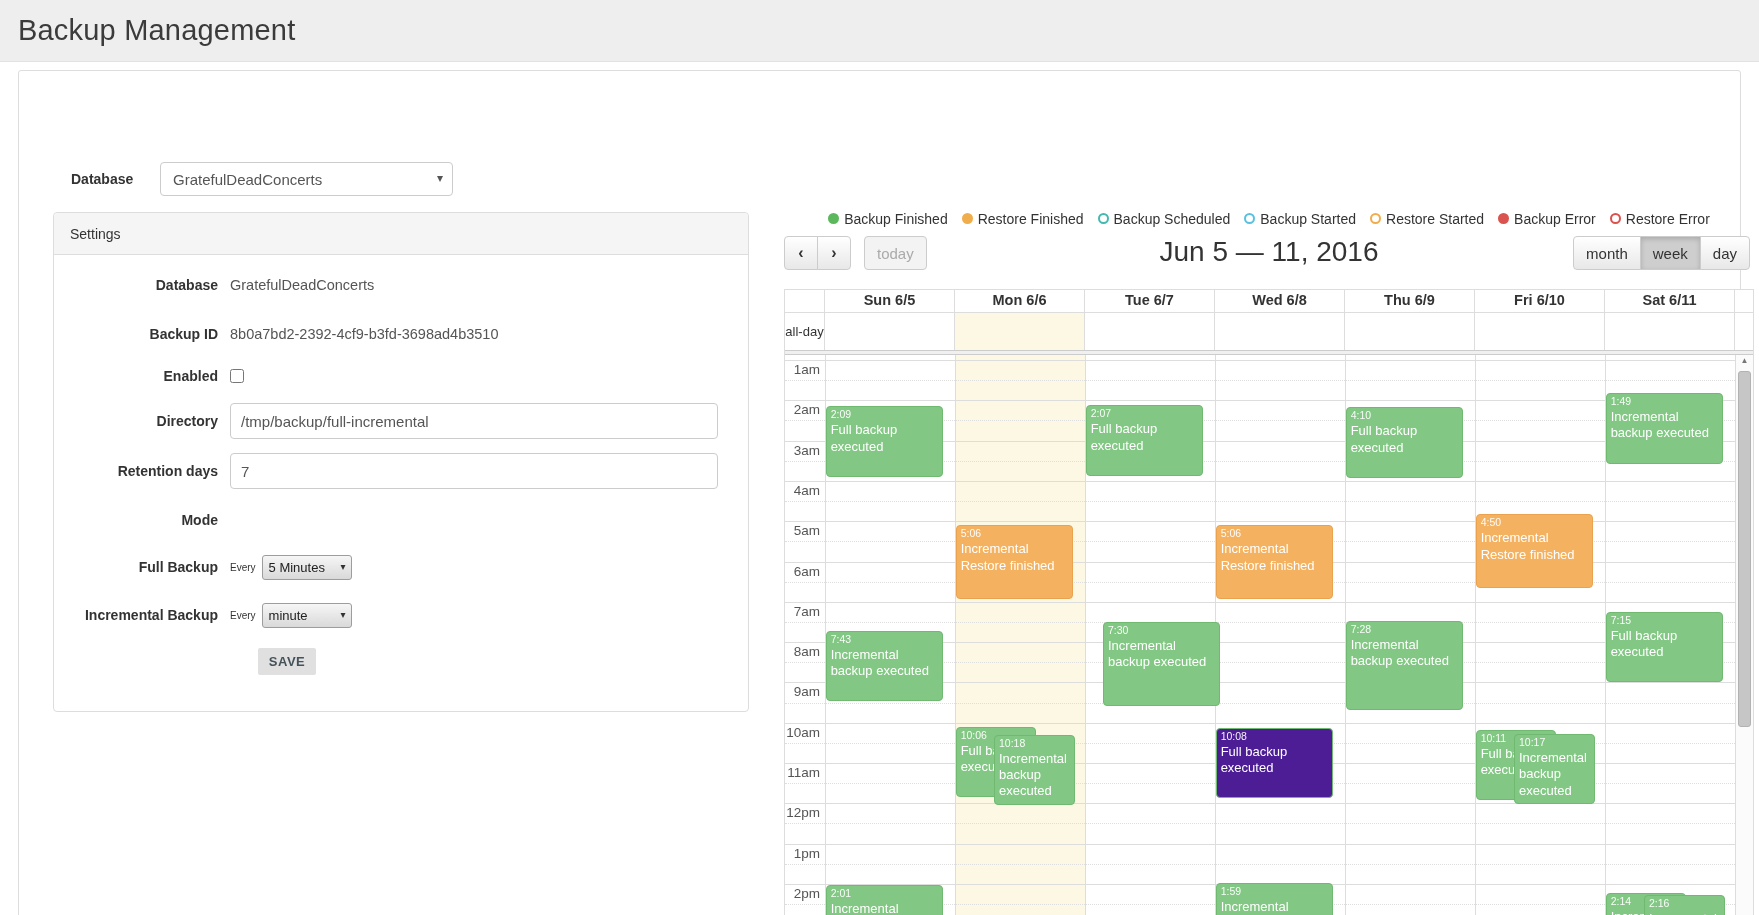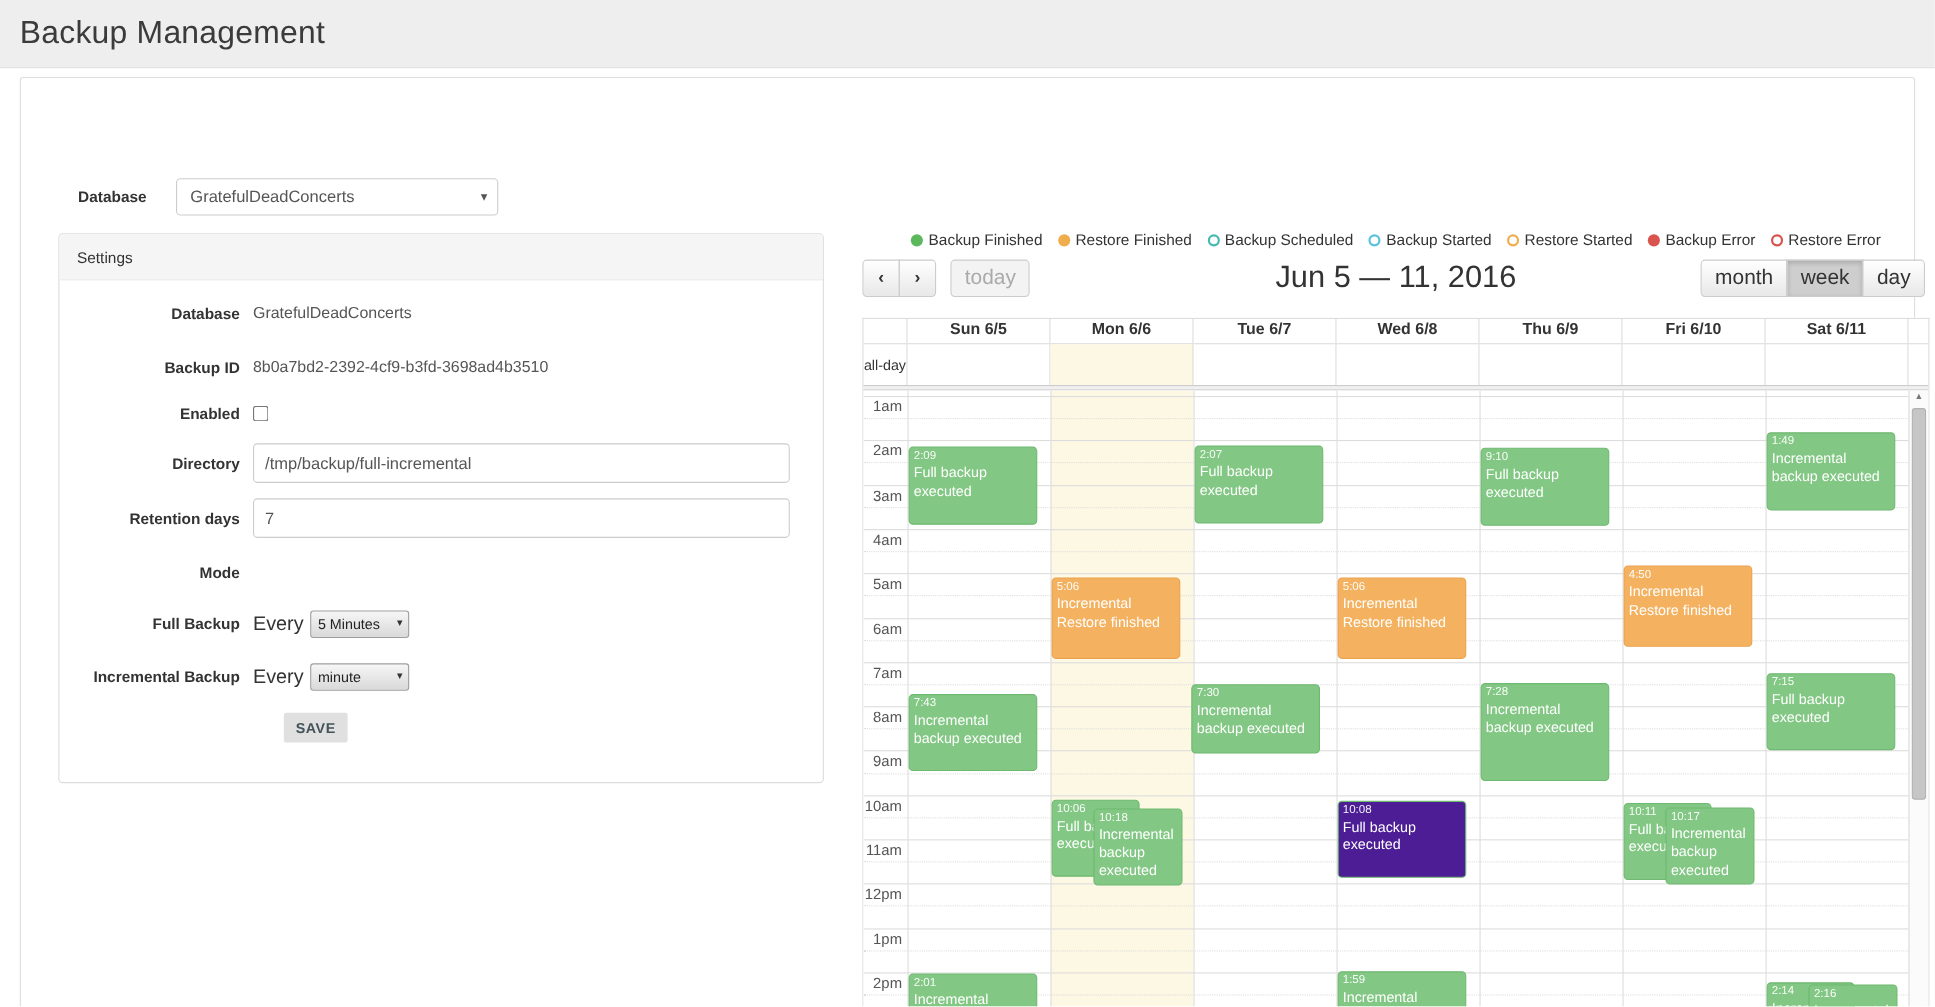--- a/index.html
+++ b/index.html
@@ -22,35 +22,35 @@
 
   
   .settings{position:absolute;left:34px;top:141px;width:696px;height:500px;border:1px solid #ddd;border-radius:4px;box-sizing:border-box;background:#fff;}
   .settings-hd{height:42px;line-height:42px;background:#f5f5f5;border-bottom:1px solid #ddd;border-radius:4px 4px 0 0;padding-left:16px;font-size:14px;color:#333;box-sizing:border-box;}
   .srow{position:absolute;left:0;right:14px;display:flex;align-items:center;}
   .srow .lb{width:176px;text-align:right;font-weight:bold;font-size:14px;color:#333;padding-right:12px;flex:none;box-sizing:border-box;}
   .srow .val{font-size:14.5px;color:#555;}
   .txt{width:488px;height:36px;border:1px solid #ccc;border-radius:4px;padding:0 10px;font-size:15px;color:#555;box-sizing:border-box;font-family:"Liberation Sans",sans-serif;}
   .sel-mode{width:488px;height:38px;}
   .sel-mode select{font-size:15px;padding:0 24px 0 12px;}
-  .every{font-size:18px;color:#333;margin-right:6px;}
+  .every{font-size:10px;color:#333;margin-right:6px;}
   .sel-sm{width:90px;height:25px;}
   .sel-sm select{border:1px solid #9d9d9d;border-radius:3px;background:linear-gradient(#f6f6f6,#d9d9d9);color:#222;font-size:13px;padding:0 18px 0 6px;}
   .sel-sm::after{font-size:10px;right:6px;color:#333;}
   .savebtn{position:absolute;left:188px;top:435px;width:58px;height:27px;background:#e0e0e0;border:none;border-radius:2px;font-size:13px;font-weight:bold;color:#44525a;letter-spacing:.5px;cursor:pointer;font-family:"Liberation Sans",sans-serif;margin-left:16px;}
   .chk{width:14px;height:14px;margin:0;}
 
   
   .legend{position:absolute;left:765px;top:139px;width:970px;text-align:center;white-space:nowrap;}
   .lg-item{display:inline-flex;align-items:center;margin:0 7px;font-size:14px;color:#333;}
   .lg-dot{width:11px;height:11px;border-radius:50%;margin-right:5px;box-sizing:border-box;flex:none;}
 
   
   .fc-toolbar{position:absolute;left:765px;top:165px;width:970px;height:36px;}
-  .fcbtn{height:34px;border:1px solid #ccc;background:linear-gradient(#ffffff,#e8e8e8);font-size:19px;color:#333;cursor:pointer;box-sizing:border-box;font-family:"Liberation Sans",sans-serif;padding:0 12px;}
+  .fcbtn{height:34px;border:1px solid #ccc;background:linear-gradient(#ffffff,#e8e8e8);font-size:15px;color:#333;cursor:pointer;box-sizing:border-box;font-family:"Liberation Sans",sans-serif;padding:0 12px;}
   .grp{position:absolute;display:flex;}
   .grp .fcbtn+ .fcbtn{margin-left:-1px;}
   .grp .fcbtn:first-child{border-radius:4px 0 0 4px;}
   .grp .fcbtn:last-child{border-radius:0 4px 4px 0;}
   .grp .fcbtn:only-child{border-radius:4px;}
   .g-nav{left:0;top:0;}
   .g-today{left:80px;top:0;}
   .g-views{right:4px;top:0;}
   .fcbtn.nav{width:34px;padding:0;font-weight:bold;font-size:16px;}
   .fcbtn.disabled{color:#aaa;background:#f3f3f3;cursor:default;}
@@ -268,25 +268,25 @@
           <div class="vline" style="left: 690px;"></div>
           <div class="vline" style="left: 820px;"></div>
           <div class="vline" style="left: 950px;"></div>
           <div class="ev" style="background: rgb(130, 199, 131); border-color: rgb(111, 185, 112); left: 40.65px; width: 117px; top: 51.345px; height: 70.525px; z-index: 1;"><span class="t">2:09</span>Full backup executed</div>
           <div class="ev" style="background: rgb(130, 199, 131); border-color: rgb(111, 185, 112); left: 40.65px; width: 117px; top: 275.816px; height: 70.525px; z-index: 1;"><span class="t">7:43</span>Incremental backup executed</div>
           <div class="ev" style="background: rgb(130, 199, 131); border-color: rgb(111, 185, 112); left: 40.65px; width: 117px; top: 529.706px; height: 70.525px; z-index: 1;"><span class="t">2:01</span>Incremental backup executed</div>
           <div class="ev" style="background: rgb(244, 178, 96); border-color: rgb(234, 162, 78); left: 170.65px; width: 117px; top: 170.23px; height: 73.749px; z-index: 1;"><span class="t">5:06</span>Incremental Restore finished</div>
           <div class="ev" style="background: rgb(130, 199, 131); border-color: rgb(111, 185, 112); left: 170.65px; width: 80.6px; top: 371.73px; height: 70.525px; z-index: 1;"><span class="t">10:06</span>Full backup executed</div>
           <div class="ev" style="background: rgb(130, 199, 131); border-color: rgb(111, 185, 112); left: 209px; width: 80.6px; top: 379.79px; height: 70.525px; z-index: 2;"><span class="t">10:18</span>Incremental backup executed</div>
           <div class="ev" style="background: rgb(130, 199, 131); border-color: rgb(111, 185, 112); left: 300.65px; width: 117px; top: 50.136px; height: 70.525px; z-index: 1;"><span class="t">2:07</span>Full backup executed</div>
-          <div class="ev" style="background: rgb(130, 199, 131); border-color: rgb(111, 185, 112); left: 298px; width: 117px; top: 266.95px; height: 63px; z-index: 1;"><span class="t">7:30</span>Incremental backup executed</div>
+          <div class="ev" style="background: rgb(130, 199, 131); border-color: rgb(111, 185, 112); left: 318px; width: 117px; top: 266.95px; height: 84px; z-index: 1;"><span class="t">7:30</span>Incremental backup executed</div>
           <div class="ev" style="background: rgb(244, 178, 96); border-color: rgb(234, 162, 78); left: 430.65px; width: 117px; top: 170.23px; height: 73.749px; z-index: 1;"><span class="t">5:06</span>Incremental Restore finished</div>
           <div class="ev" style="background: #4c1d95; border-color: rgb(111, 185, 112); left: 430.65px; width: 117px; top: 372.939px; height: 70.525px; z-index: 1;"><span class="t">10:08</span>Full backup executed</div>
           <div class="ev" style="background: rgb(130, 199, 131); border-color: rgb(111, 185, 112); left: 430.65px; width: 117px; top: 528.094px; height: 70.525px; z-index: 1;"><span class="t">1:59</span>Incremental backup executed</div>
-          <div class="ev" style="background: rgb(130, 199, 131); border-color: rgb(111, 185, 112); left: 560.65px; width: 117px; top: 52.151px; height: 70.525px; z-index: 1;"><span class="t">9:10</span>Full backup executed</div>
+          <div class="ev" style="background: rgb(130, 199, 131); border-color: rgb(111, 185, 112); left: 560.65px; width: 117px; top: 52.151px; height: 70.525px; z-index: 1;"><span class="t">4:10</span>Full backup executed</div>
           <div class="ev" style="background: rgb(130, 199, 131); border-color: rgb(111, 185, 112); left: 560.65px; width: 117px; top: 265.741px; height: 89px; z-index: 1;"><span class="t">7:28</span>Incremental backup executed</div>
           <div class="ev" style="background: rgb(244, 178, 96); border-color: rgb(234, 162, 78); left: 690.65px; width: 117px; top: 159.349px; height: 73.749px; z-index: 1;"><span class="t">4:50</span>Incremental Restore finished</div>
           <div class="ev" style="background: rgb(130, 199, 131); border-color: rgb(111, 185, 112); left: 690.65px; width: 80.6px; top: 374.954px; height: 70.525px; z-index: 1;"><span class="t">10:11</span>Full backup executed</div>
           <div class="ev" style="background: rgb(130, 199, 131); border-color: rgb(111, 185, 112); left: 729px; width: 80.6px; top: 378.984px; height: 70.525px; z-index: 2;"><span class="t">10:17</span>Incremental backup executed</div>
           <div class="ev" style="background: rgb(130, 199, 131); border-color: rgb(111, 185, 112); left: 820.65px; width: 117px; top: 38.046px; height: 70.525px; z-index: 1;"><span class="t">1:49</span>Incremental backup executed</div>
           <div class="ev" style="background: rgb(130, 199, 131); border-color: rgb(111, 185, 112); left: 820.65px; width: 117px; top: 256.875px; height: 70.525px; z-index: 1;"><span class="t">7:15</span>Full backup executed</div>
           <div class="ev" style="background: rgb(130, 199, 131); border-color: rgb(111, 185, 112); left: 820.65px; width: 80.6px; top: 538.169px; height: 70.525px; z-index: 1;"><span class="t">2:14</span>Incremental backup executed</div>
           <div class="ev" style="background: rgb(130, 199, 131); border-color: rgb(111, 185, 112); left: 859px; width: 80.6px; top: 539.781px; height: 70.525px; z-index: 2;"><span class="t">2:16</span>Incremental backup executed</div>
           <div class="sbar">
             <div class="sb-up">▲</div>

